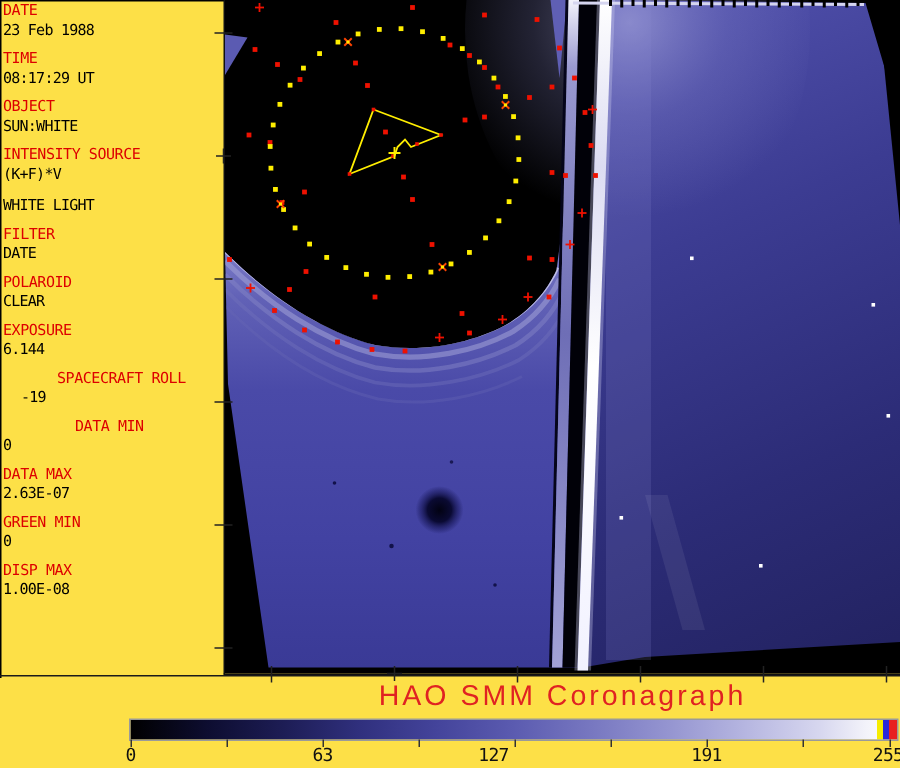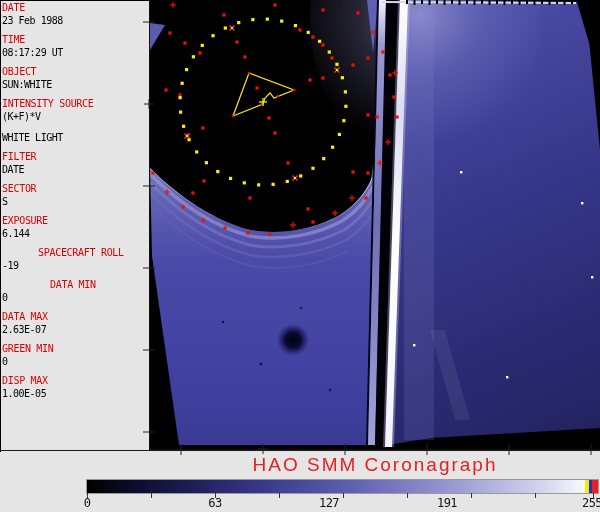--- a/index.html
+++ b/index.html
@@ -1,16 +1,16 @@
 <!DOCTYPE html>
 <html><head>
 <meta charset="utf-8">
 <style>
   html,body{margin:0;padding:0;background:#888;}
-  .app{position:relative;width:600px;height:512px;background:#e5e5e5;overflow:hidden;
+  .app{position:relative;width:600px;height:512px;background:#fde047;overflow:hidden;
        font-family:"DejaVu Sans Mono", monospace;}
   .win-border-left{position:absolute;left:0;top:0;width:1px;height:452px;background:#000;}
   .win-border-top{position:absolute;left:0;top:0;width:150px;height:1px;background:#000;}
   .bottom-rule{position:absolute;left:0;top:450px;width:600px;height:1px;background:#1a1a1a;}
 
   
   .sidebar{position:absolute;left:2px;top:2px;width:146px;height:448px;}
   .meta-item{margin-bottom:6px;}
   .meta-label{font-size:10px;line-height:11px;letter-spacing:-0.3px;color:#dd0000;white-space:nowrap;}
   .meta-value{font-size:10px;line-height:15px;color:#000;white-space:nowrap;letter-spacing:-0.5px;}
@@ -55,46 +55,46 @@
         <div class="meta-value" style="color: rgb(0, 0, 0);">(K+F)*V</div>
       </div>
       <div class="meta-item">
         <div class="meta-value" style="color: rgb(0, 0, 0);">WHITE LIGHT</div>
       </div>
       <div class="meta-item">
         <div class="meta-label" style="color: rgb(221, 0, 0);">FILTER</div>
         <div class="meta-value" style="color: rgb(0, 0, 0);">DATE</div>
       </div>
       <div class="meta-item">
-        <div class="meta-label" style="color: rgb(221, 0, 0);">SECTOR</div>
-        <div class="meta-value" style="color: rgb(0, 0, 0);">S</div>
+        <div class="meta-label" style="color: rgb(221, 0, 0);">POLAROID</div>
+        <div class="meta-value" style="color: rgb(0, 0, 0);">CLEAR</div>
       </div>
       <div class="meta-item">
         <div class="meta-label" style="color: rgb(221, 0, 0);">EXPOSURE</div>
         <div class="meta-value" style="color: rgb(0, 0, 0);">6.144</div>
       </div>
       <div class="meta-item">
         <div class="meta-label" style="color: rgb(221, 0, 0); padding-left: 36px;">SPACECRAFT ROLL</div>
-        <div class="meta-value" style="color: rgb(0, 0, 0);">-19</div>
+        <div class="meta-value" style="color: rgb(0, 0, 0); margin-left: 12px;">-19</div>
       </div>
       <div class="meta-item">
         <div class="meta-label" style="color: rgb(221, 0, 0); padding-left: 48px;">DATA MIN</div>
         <div class="meta-value" style="color: rgb(0, 0, 0);">0</div>
       </div>
       <div class="meta-item">
         <div class="meta-label" style="color: rgb(221, 0, 0);">DATA MAX</div>
         <div class="meta-value" style="color: rgb(0, 0, 0);">2.63E-07</div>
       </div>
       <div class="meta-item">
         <div class="meta-label" style="color: rgb(221, 0, 0);">GREEN MIN</div>
         <div class="meta-value" style="color: rgb(0, 0, 0);">0</div>
       </div>
       <div class="meta-item">
         <div class="meta-label" style="color: rgb(221, 0, 0);">DISP MAX</div>
-        <div class="meta-value" style="color: rgb(0, 0, 0);">1.00E-05</div>
+        <div class="meta-value" style="color: rgb(0, 0, 0);">1.00E-08</div>
       </div>
     </div>
 
   <svg class="plot-svg" viewBox="140 0 460 456">
     <defs>
       <linearGradient id="gLeft" x1="0" y1="160" x2="0" y2="445" gradientUnits="userSpaceOnUse">
         <stop offset="0" stop-color="#8080ca"></stop>
         <stop offset="0.14" stop-color="#6161b6"></stop>
         <stop offset="0.35" stop-color="#4a4aa8"></stop>
         <stop offset="0.7" stop-color="#4242a2"></stop>
@@ -370,16 +370,16 @@
       <div class="cbar-tick" style="left: 343px;"></div>
       <div class="cbar-tick" style="left: 407px;"></div>
       <div class="cbar-tick" style="left: 471px;"></div>
       <div class="cbar-tick" style="left: 535px;"></div>
       <div class="cbar-tick" style="left: 593px;"></div>
     </div>
   <div id="cbarLabels">
       <span class="cbar-label" style="left: 87px;">0</span>
       <span class="cbar-label" style="left: 215px;">63</span>
       <span class="cbar-label" style="left: 329px;">127</span>
-      <span class="cbar-label" style="left: 447px;">191</span>
+      <span class="cbar-label" style="left: 471px;">191</span>
       <span class="cbar-label" style="left: 592px;">255</span>
     </div>
 </div>
 
 </body></html>

